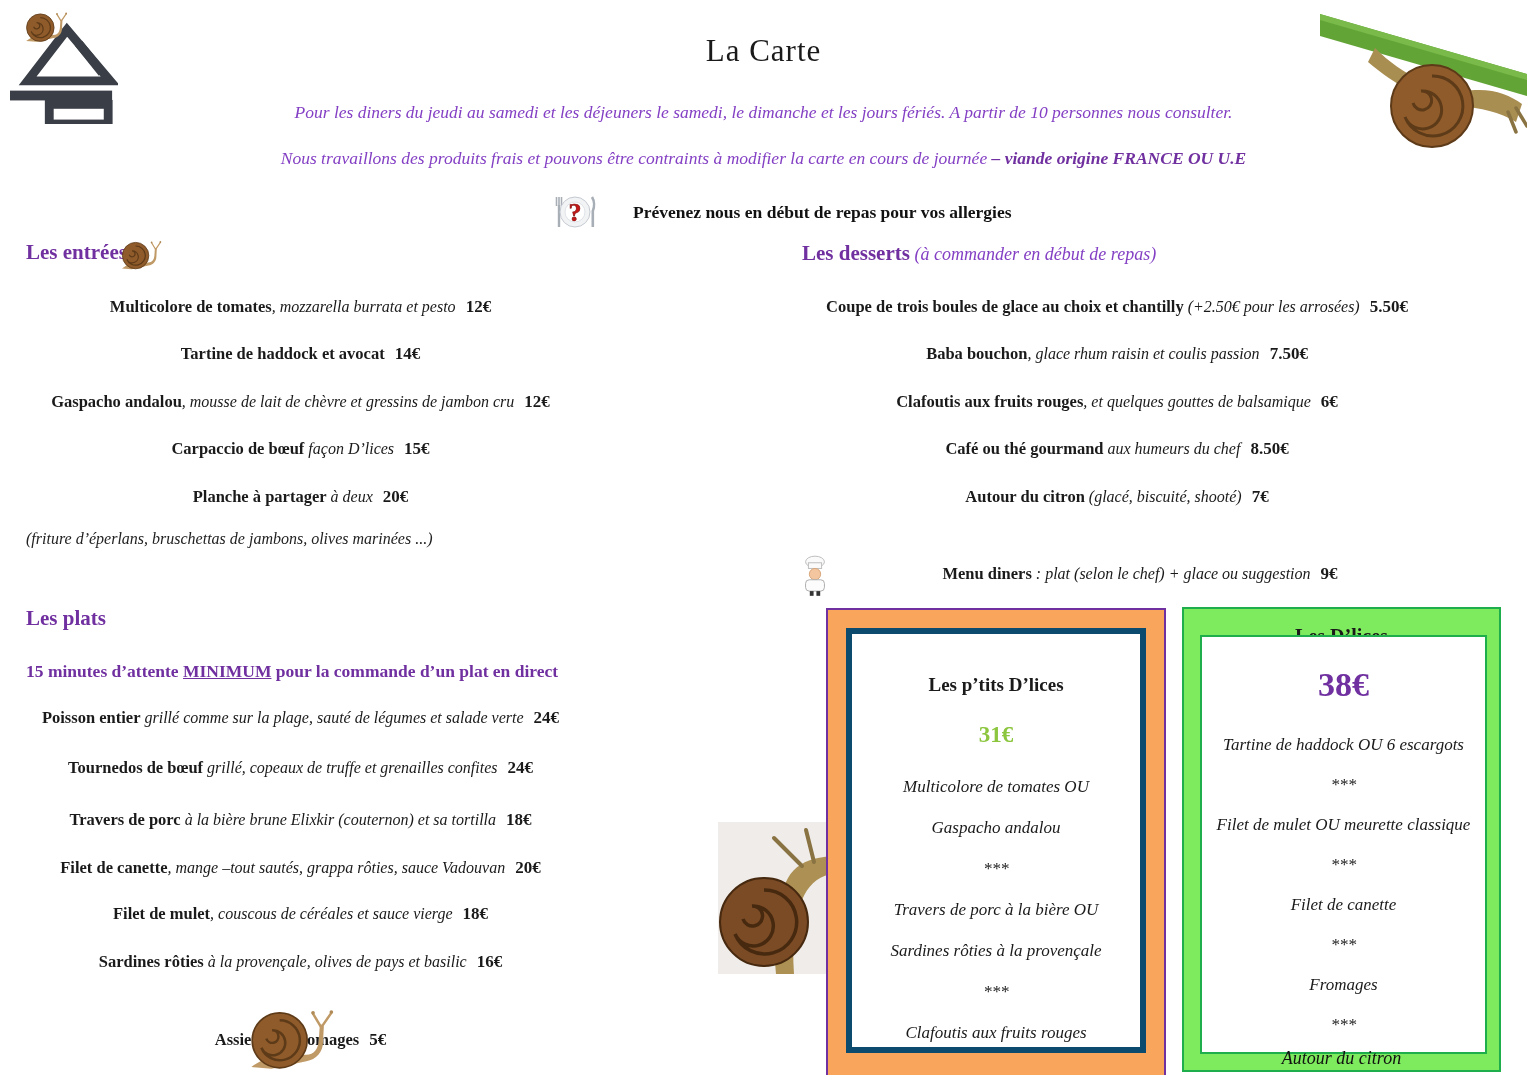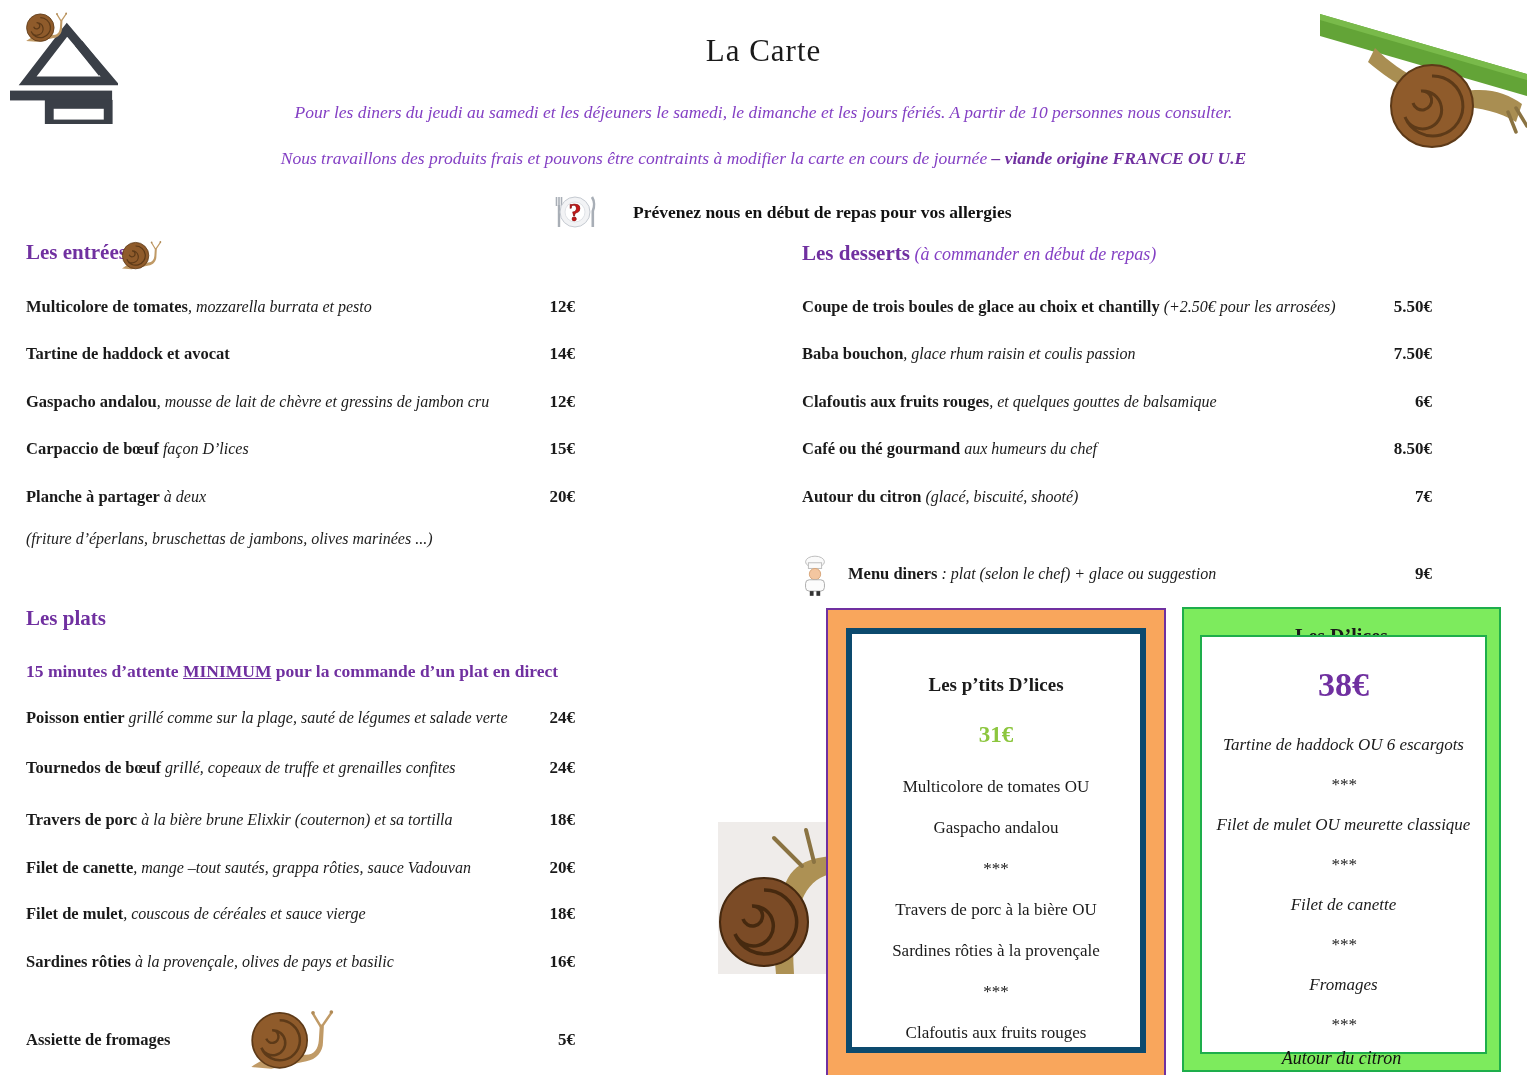--- a/index.html
+++ b/index.html
@@ -13,37 +13,37 @@
   .info-2{top:148px;}
   .info-bold{font-weight:bold;color:#7030A0;}
   .allergy-txt{position:absolute;left:633px;top:202px;font-weight:bold;font-size:17.5px;color:#111;}
 
   
   .col{position:absolute;top:0;height:100%;}
   .col-left{left:26px;width:549px;}
   .col-right{left:802px;width:630px;}
   .sec-h{position:absolute;font-weight:bold;font-size:21px;color:#7030A0;white-space:nowrap;}
   .sec-note{font-weight:normal;font-style:italic;font-size:18px;color:#8440C4;}
-  .mrow{position:absolute;left:0;right:0;display:flex;justify-content:space-between;align-items:baseline;white-space:nowrap;}
+  .mrow{position:absolute;left:0;right:0;display:flex;justify-content:center;align-items:baseline;white-space:nowrap;}
   .iname{font-weight:bold;font-size:16.5px;}
   .idesc{font-style:italic;font-size:16px;}
   .price{font-weight:bold;font-size:17px;margin-left:10px;}
   .note-line{position:absolute;font-style:italic;font-size:16px;color:#222;white-space:nowrap;}
   .plats-notice{position:absolute;font-weight:bold;font-size:17.5px;color:#7030A0;white-space:nowrap;}
   .plats-notice .ul{text-decoration:underline;}
   .kids-row{padding-left:46px;}
 
   
   .box-petits{position:absolute;left:826px;top:608px;width:340px;height:487px;
               background:#F9A65C;border:2px solid #7030A0;box-sizing:border-box;z-index:3;}
   .box-petits .inner{position:absolute;left:18px;right:18px;top:18px;height:425px;
               background:#fff;border:6px solid #0c4a6e;box-sizing:border-box;text-align:center;}
   .pt-title{font-weight:bold;font-size:19px;padding-top:40px;}
   .pt-price{font-weight:bold;font-size:23px;color:#8CC63E;margin-top:26px;}
-  .bx-line{font-size:17px;margin-top:21px;}
+  .bx-line{font-style:italic;font-size:17px;margin-top:21px;}
   .bx-first{margin-top:29px;}
 
   .box-grand{position:absolute;left:1182px;top:607px;width:319px;height:465px;
              background:#7DEB5D;border:2px solid #1EAE4B;box-sizing:border-box;z-index:3;}
   .gd-title{font-weight:bold;font-size:20px;text-align:center;padding-top:16px;}
   .box-grand .inner{position:absolute;left:16px;right:12px;top:26px;height:419px;
              background:#fff;border:2px solid #1EAE4B;box-sizing:border-box;text-align:center;}
   .gd-price{font-weight:bold;font-size:34px;color:#7030A0;padding-top:29px;}
   .gd-line{font-style:italic;font-size:17px;margin-top:20px;}
   .gd-first{margin-top:31px;}

